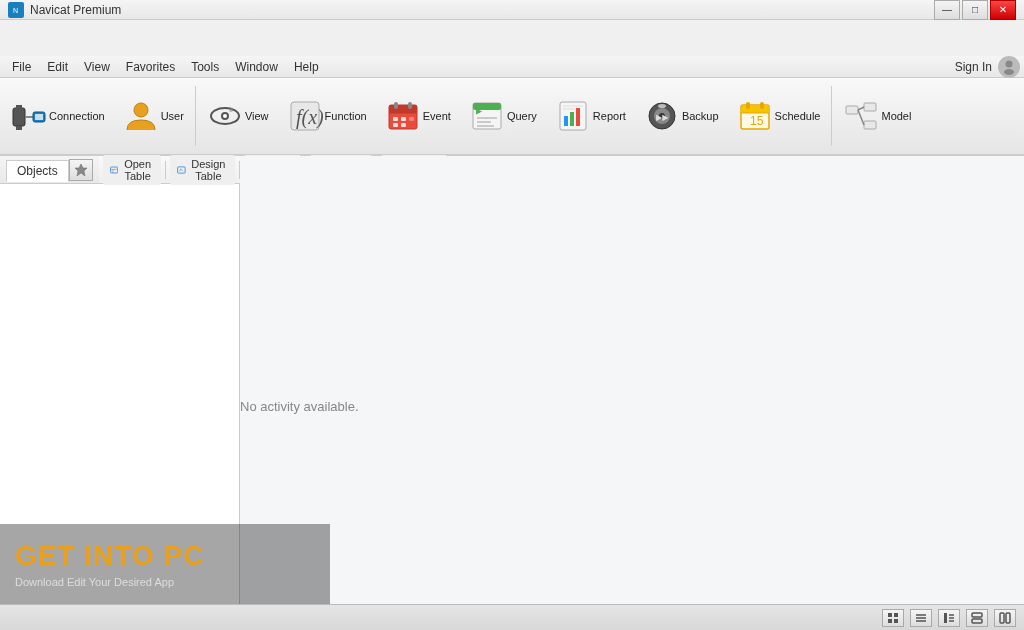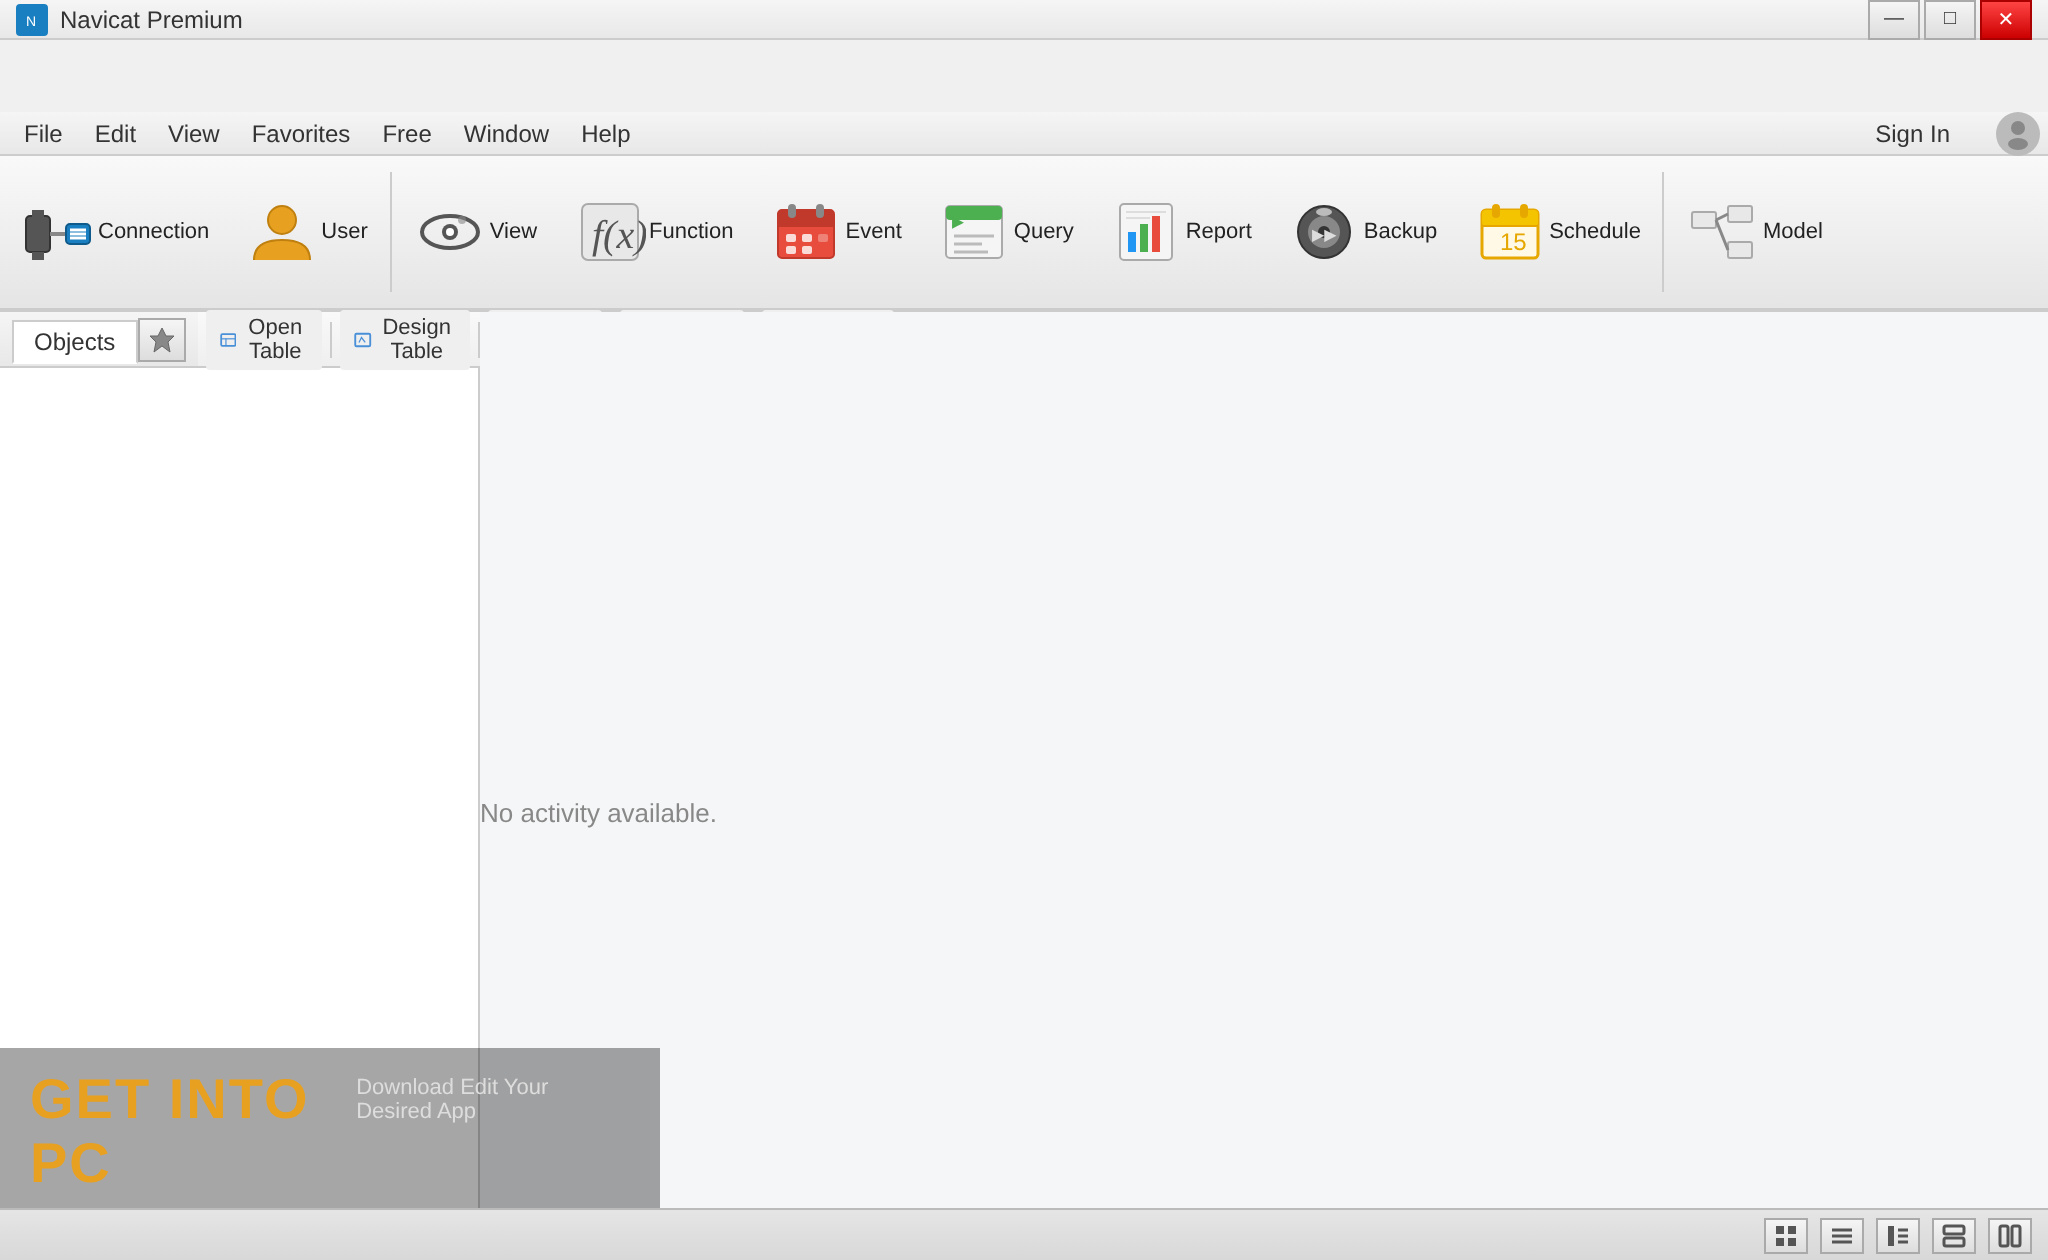--- a/index.html
+++ b/index.html
@@ -27,21 +27,21 @@
       display: flex; align-items: center;
       background: linear-gradient(to bottom, #f5f5f5, #e8e8e8);
       height: 22px; padding: 0 4px;
       border-bottom: 1px solid #ccc;
       margin-top: 36px;
     }
     .menu-item {
       padding: 2px 8px; font-size: 12px; color: #333; cursor: pointer;
     }
     #sign-in {
-      margin-left: auto; display: flex; align-items: center; gap: 23px;
+      margin-left: auto; display: flex; align-items: center; gap: 6px;
       font-size: 12px; color: #333; cursor: pointer;
     }
     #avatar { width: 22px; height: 22px; border-radius: 50%; background: #bbb; display: flex; align-items: center; justify-content: center; }
 
     
     #toolbar {
       display: flex; align-items: stretch;
       background: linear-gradient(to bottom, #f9f9f9, #e5e5e5);
       height: 78px; padding: 4px 2px;
       border-bottom: 2px solid #ccc;
@@ -132,21 +132,21 @@
       width: 22px; height: 18px; border: 1px solid #aaa;
       background: linear-gradient(to bottom, #f5f5f5, #ddd);
       cursor: pointer; display: flex; align-items: center; justify-content: center;
       font-size: 10px;
     }
 
     
     #watermark {
       position: fixed; bottom: 26px; left: 0; width: 330px; height: 80px;
       background: rgba(0,0,0,0.35);
-      display: flex; flex-direction: row; justify-content: center;
+      display: flex; flex-direction: column; justify-content: center;
       padding: 10px 15px;
       pointer-events: none;
     }
     #watermark-line1 { font-size: 28px; font-weight: bold; color: #fff; letter-spacing: 1px; }
     #watermark-line1 span { color: #e8a020; }
     #watermark-line2 { font-size: 11px; color: #ddd; margin-top: 4px; }
   </style>
 </head>
 <body>
 
@@ -165,21 +165,21 @@
     <button class="title-btn">□</button>
     <button class="title-btn">✕</button>
   </div>
 </div>
 
 <div id="menubar">
   <span class="menu-item">File</span>
   <span class="menu-item">Edit</span>
   <span class="menu-item">View</span>
   <span class="menu-item">Favorites</span>
-  <span class="menu-item">Free</span>
+  <span class="menu-item">Tools</span>
   <span class="menu-item">Window</span>
   <span class="menu-item">Help</span>
   <div id="sign-in">
     <span>Sign In</span>
     <div id="avatar">
       <svg width="16" height="16" viewBox="0 0 16 16">
           <circle cx="8" cy="5" r="3.5" fill="#888"></circle>
           <ellipse cx="8" cy="13" rx="5" ry="3" fill="#888"></ellipse>
         </svg>
     </div>

